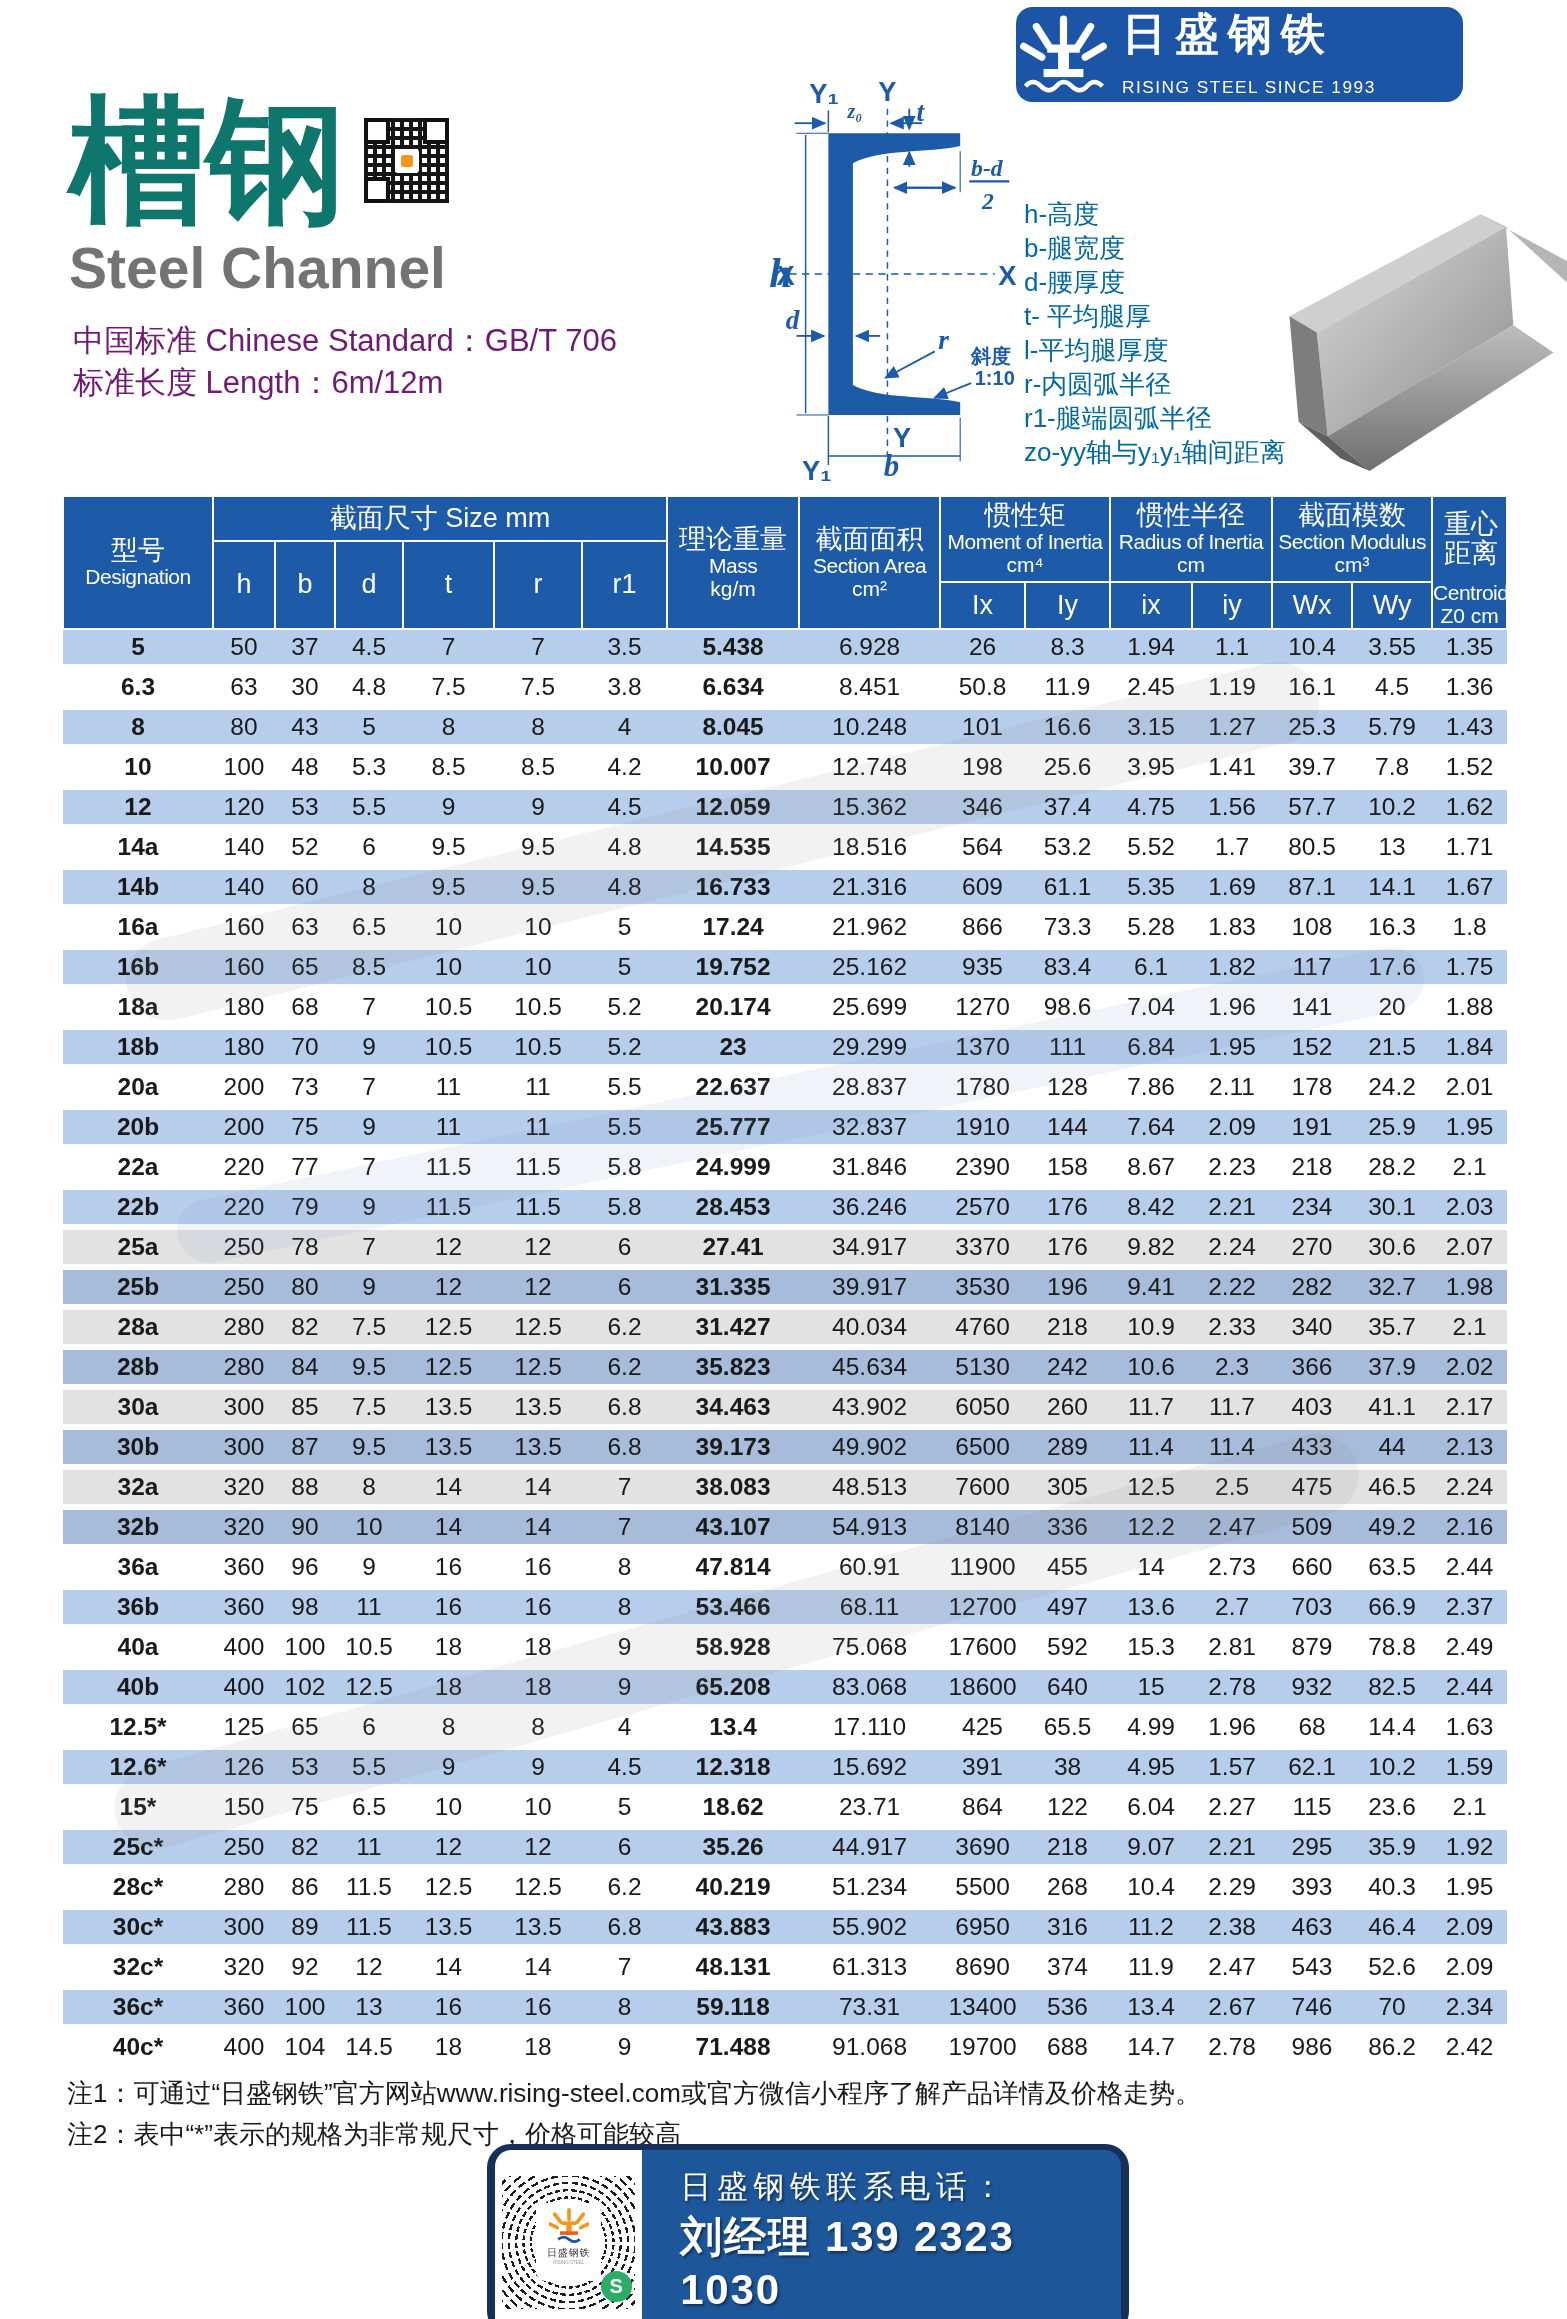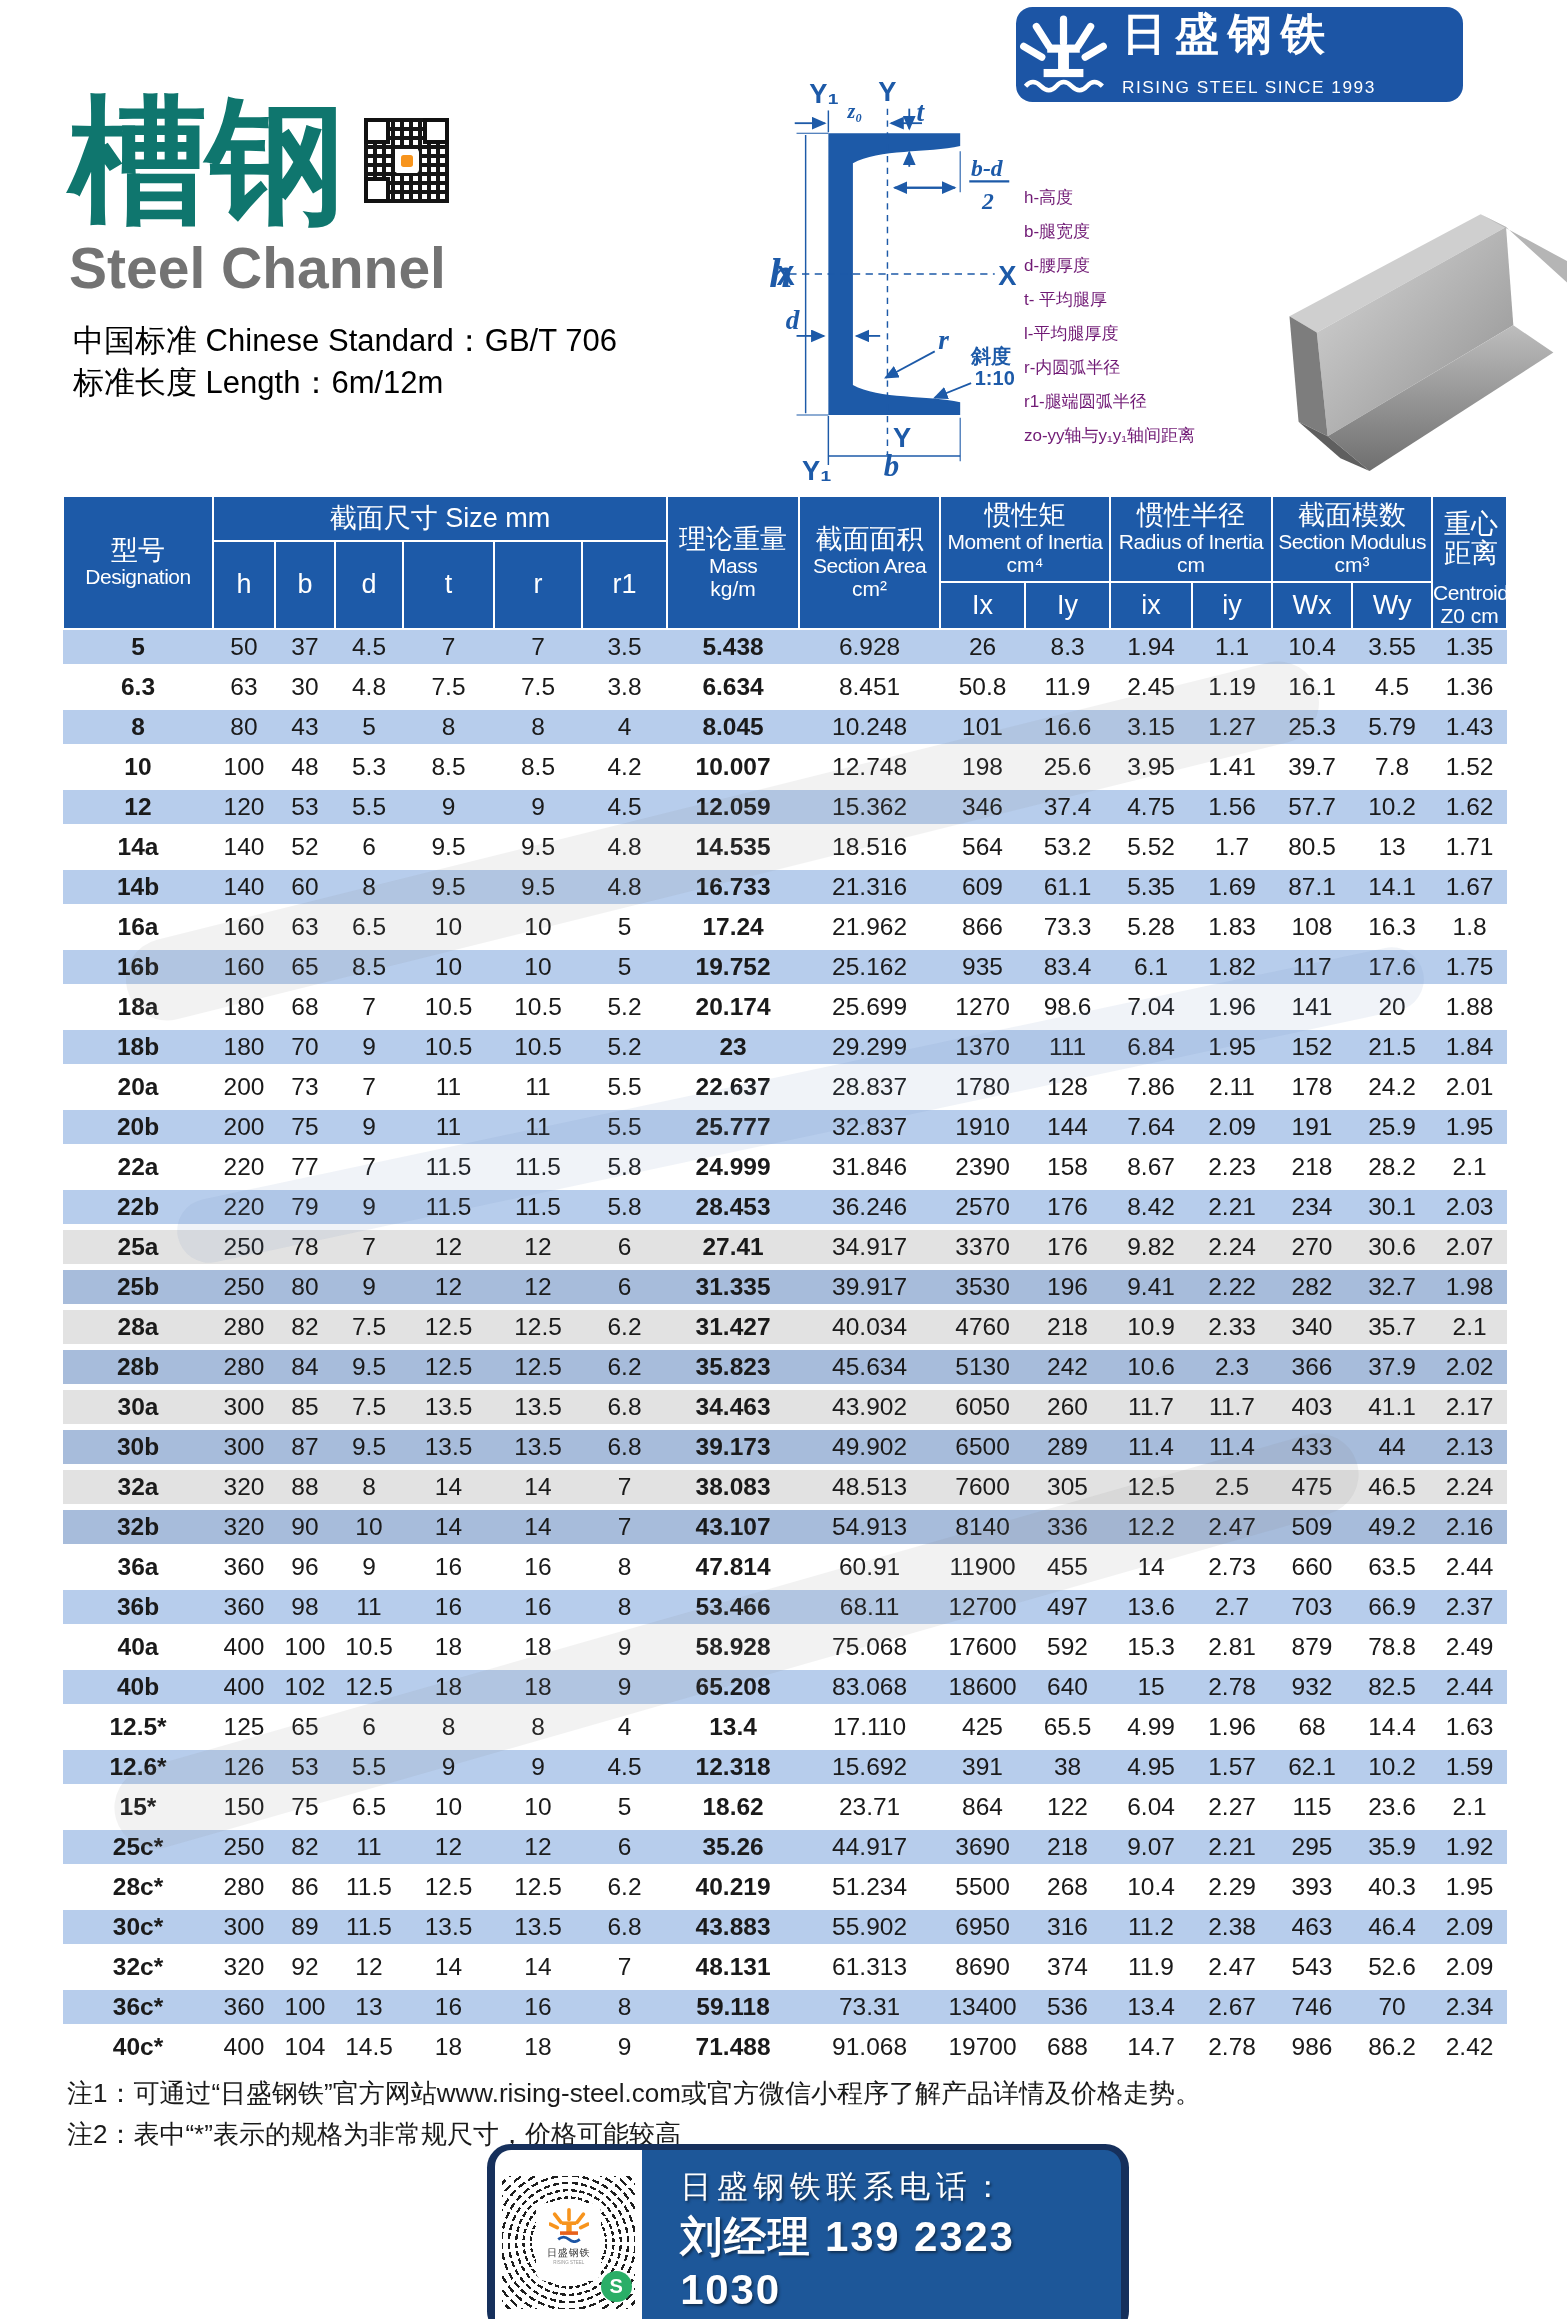--- a/index.html
+++ b/index.html
@@ -16,29 +16,29 @@
   
   .title-cn{position:absolute;left:69px;top:91px;font-size:138px;font-weight:bold;color:#0f766e;line-height:1;}
   .title-qr{position:absolute;left:364px;top:118px;width:85px;height:85px;background:
       repeating-linear-gradient(0deg,#151515 0 4.5px,transparent 4.5px 9px),
       repeating-linear-gradient(90deg,#151515 0 4.5px,#fff 4.5px 9px);}
   .title-qr .fp{position:absolute;width:18px;height:18px;border:4.5px solid #111;background:#fff;}
   .title-qr .tl{left:0;top:0}.title-qr .tr{right:0;top:0}.title-qr .bl{left:0;bottom:0}
   .title-qr .ctr{position:absolute;left:31px;top:31px;width:23.6px;height:23.6px;background:#fff;border-radius:3.6px;}
   .title-qr .ctr i{display:block;width:12.7px;height:12.7px;margin:5.5px;background:#f7941d;border-radius:2.7px;}
   .title-en{position:absolute;left:69px;top:235px;font-size:57px;font-weight:bold;color:#737373;}
-  .std-lines{position:absolute;left:73px;top:320px;font-size:31px;color:#000000;line-height:42px;}
+  .std-lines{position:absolute;left:73px;top:320px;font-size:31px;color:#701a75;line-height:42px;}
   
   .diagram{position:absolute;left:742px;top:65px;}
   .diagram text{fill:#1d5aa8;}
   .dlab{font-family:"Liberation Serif",serif;font-style:italic;font-weight:bold;}
   .daxis{font-family:"Liberation Sans",sans-serif;font-weight:bold;}
   .dcjk{font-family:"Liberation Sans",sans-serif;font-weight:bold;}
   
-  .legend{position:absolute;left:1024px;top:181px;font-size:17px;color:#701a75;line-height:34px;list-style:none;margin:0;padding:0;}
+  .legend{position:absolute;left:1024px;top:197px;font-size:26px;color:#0369a1;line-height:34px;list-style:none;margin:0;padding:0;}
   
   .photo{position:absolute;left:1253px;top:207px;}
   
   table.spec{position:absolute;left:62px;top:495px;width:1444px;border-collapse:collapse;table-layout:fixed;}
   table.spec th{background:#1d5aa8;color:#fff;border:2.7px solid #fff;padding:0;vertical-align:middle;text-align:center;font-weight:normal;}
   .hcn{font-size:27px;line-height:29px;}
   .hen{font-size:21px;line-height:23px;letter-spacing:-0.5px;}
   .hunit{font-size:21px;line-height:23.6px;}
   .hsub{font-size:27px;font-weight:bold;}
   .hwrap{width:76px;margin:13px auto;}

